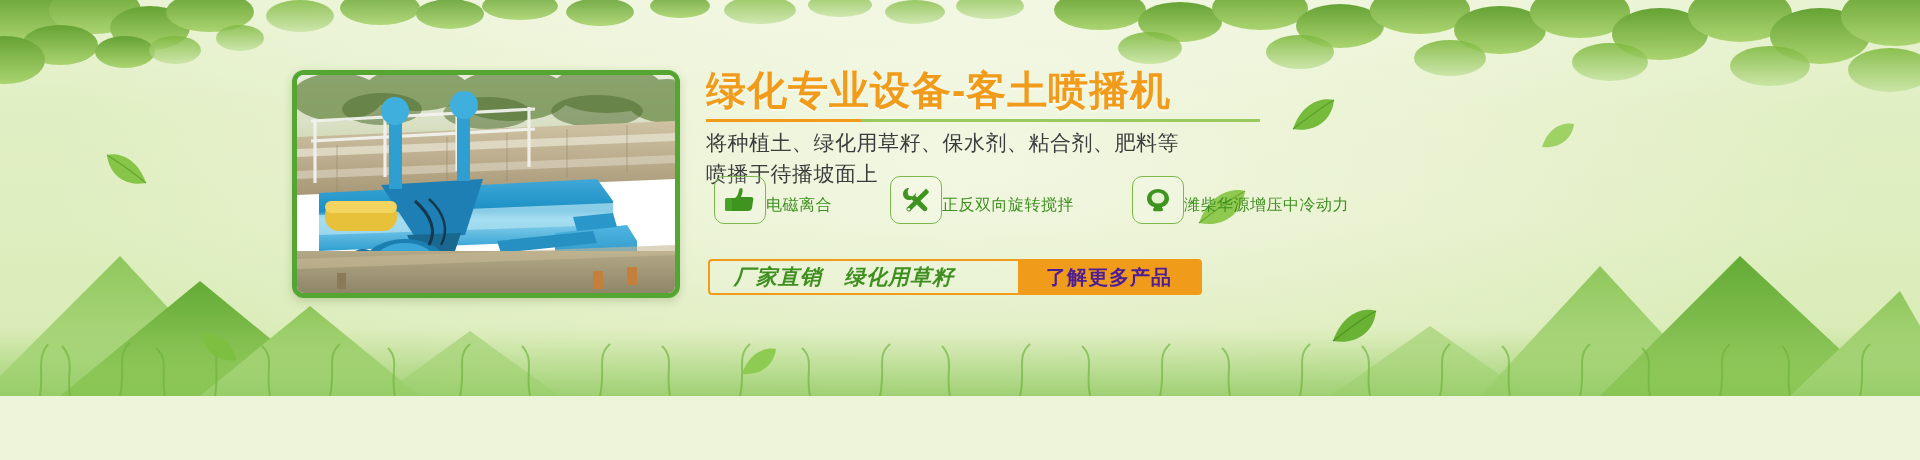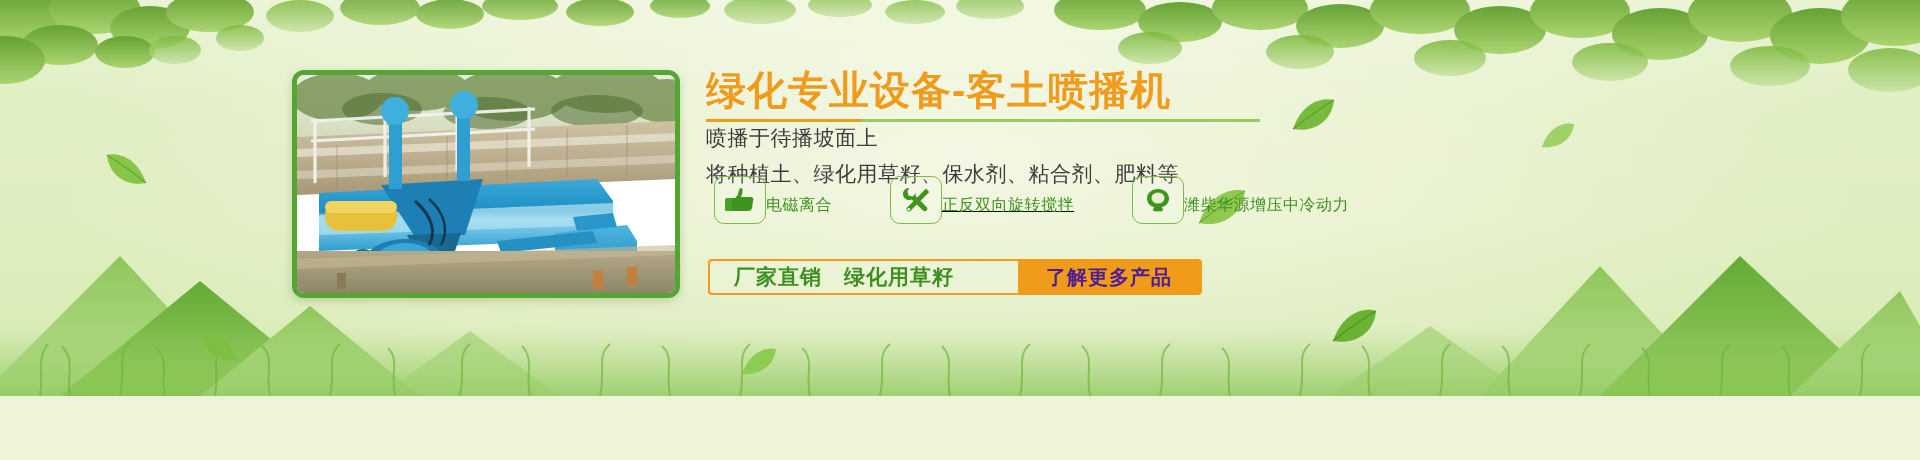--- a/index.html
+++ b/index.html
@@ -99,40 +99,41 @@
     background: rgba(255,255,255,0.14);
   }
   .feature-label {
     margin-top: 10px;
     font-size: 16px;
     color: #3f8f20;
     white-space: nowrap;
     letter-spacing: 0.5px;
   }
   .f1 { margin-left: 8px; }
-  .f2 { margin-left: 58px; text-decoration: underline; }
+  .f2 { margin-left: 58px; }
   .f3 { margin-left: 58px; }
 
   
   .cta {
     position: absolute;
     left: 708px; top: 259px;
     width: 494px; height: 36px;
     border: 2px solid #f19b1b;
     border-radius: 4px;
     display: flex;
     align-items: stretch;
     background: rgba(255,255,255,0.12);
   }
   .cta-texts {
     flex: 1;
     display: flex;
     align-items: center;
     gap: 22px;
     padding-left: 24px;
+    font-style: italic;
   }
   .cta-text {
     font-size: 21px;
     font-weight: 700;
     color: #3f8f20;
     letter-spacing: 1px;
     white-space: nowrap;
   }
   .cta-button {
     width: 182px;
@@ -402,22 +403,22 @@
 
       <rect x="296" y="196" width="10" height="18" fill="#c4803a"></rect>
       <rect x="330" y="192" width="10" height="18" fill="#c4803a"></rect>
       <rect x="40" y="198" width="9" height="16" fill="#8a7a58"></rect>
     </svg>
   </div>
 
   <div class="content">
     <div class="title">绿化专业设备-客土喷播机</div>
     <div class="rule"></div>
+    <div class="subtitle">将种植土、绿化用草籽、保水剂、粘合剂、肥料等</div>
     <div class="subtitle" style="margin-top:2px;">喷播于待播坡面上</div>
-    <div class="subtitle">将种植土、绿化用草籽、保水剂、粘合剂、肥料等</div>
   </div>
 
   <div class="features">
 
     <div class="feature f1">
       <div class="feature-icon">
         <svg width="32" height="28" viewBox="0 0 32 28">
           <path d="M3,12 L10,12 C12,12 13,10 14,8 C15,5 15,2 17,2 C19,2 19,5 18,8 L17,11 L27,11 C29,11 30,13 29,15 L28,22 C27.6,24 26,25 24,25 L10,25 L3,25 Z" fill="#3f9420"></path>
           <rect x="1" y="12" width="7" height="13" rx="1.5" fill="#47a325"></rect>
         </svg>

